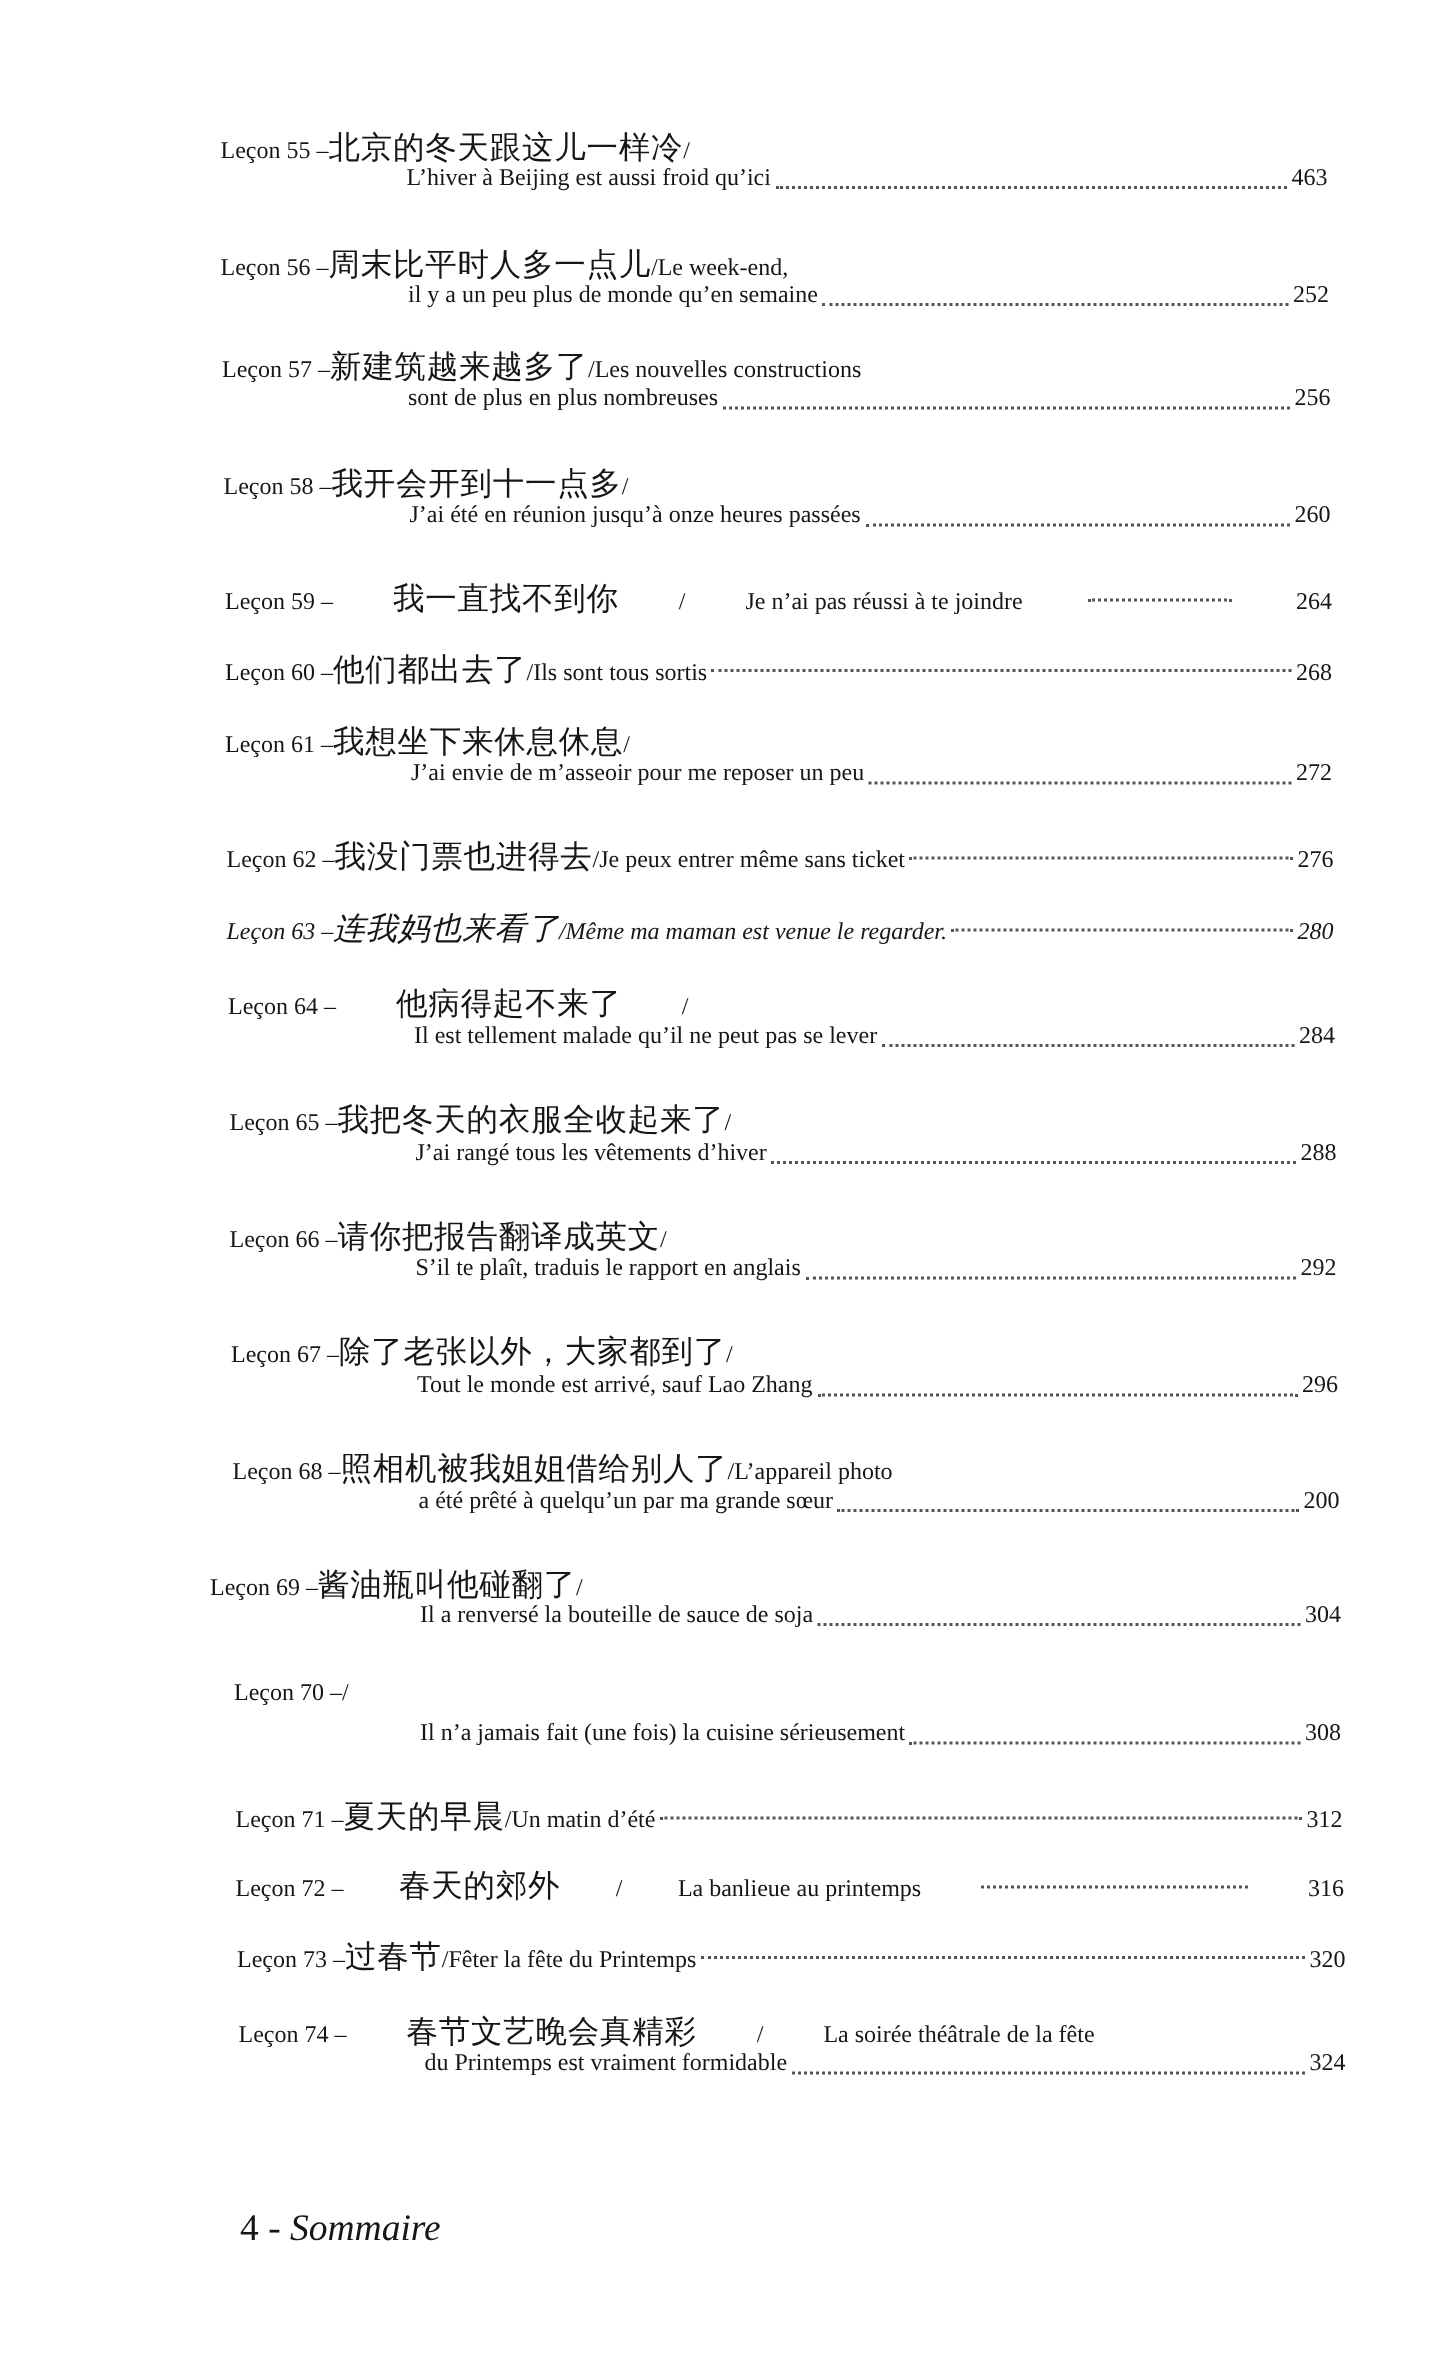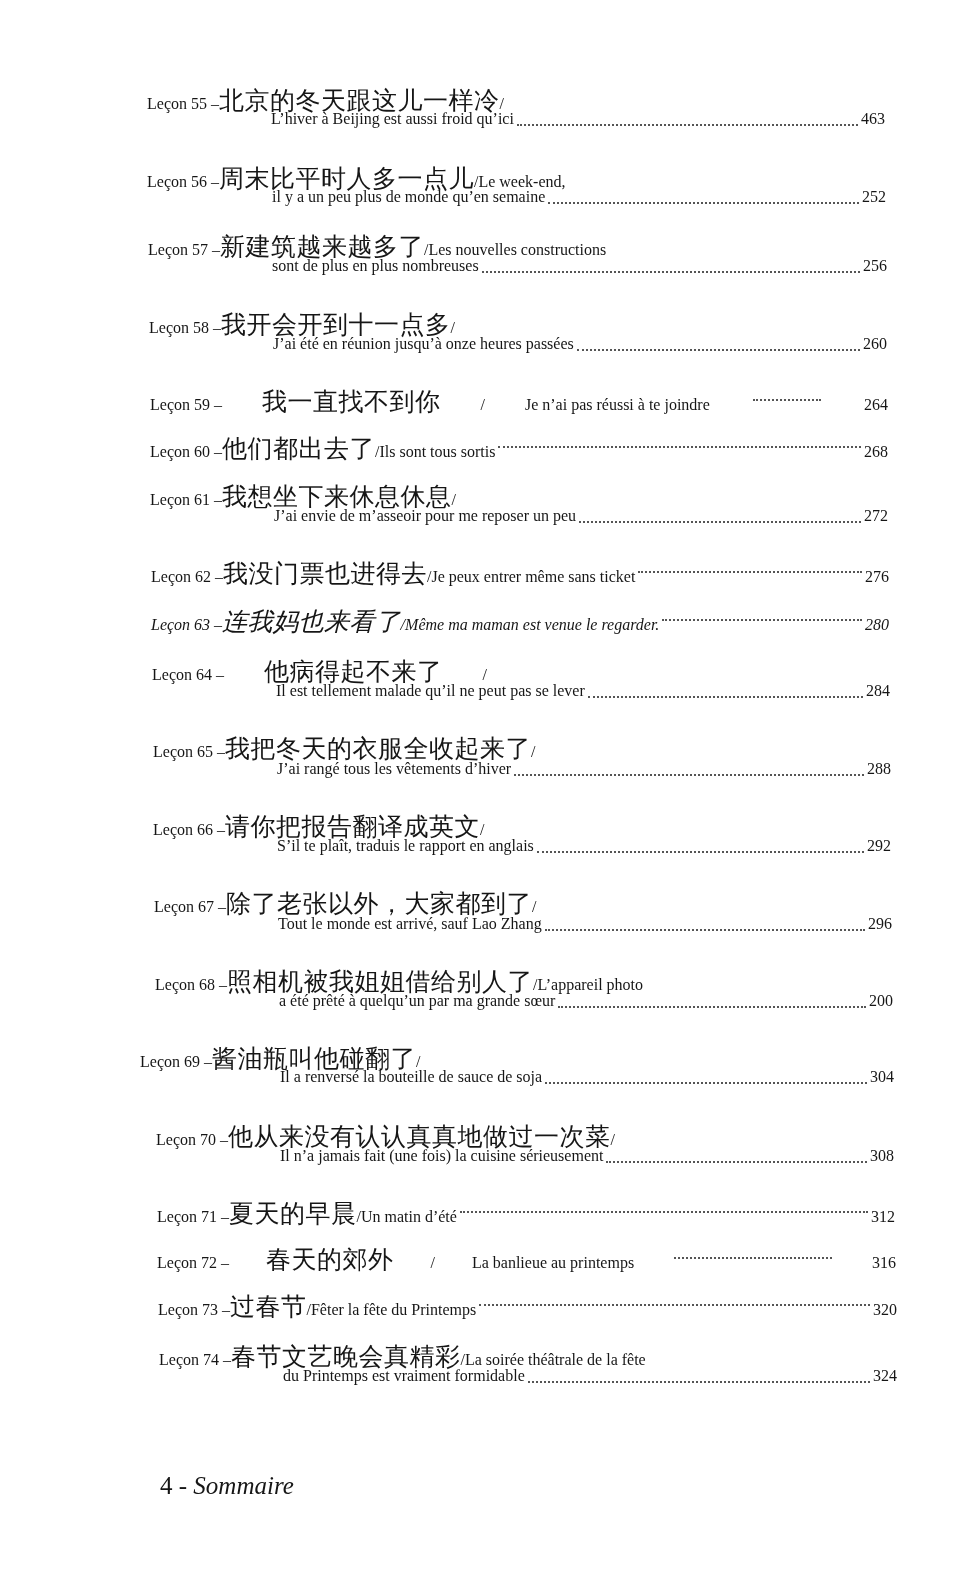--- a/index.html
+++ b/index.html
@@ -20,21 +20,21 @@
       white-space: nowrap;
       display: flex;
       align-items: baseline;
       height: 28px;
     }
     .label {
       white-space: nowrap;
     }
     .zh {
       font-family: "DejaVu Sans", sans-serif;
-      font-size: 25px;
+      font-size: 21px;
       letter-spacing: 0.5px;
     }
     .fr { white-space: nowrap; }
     .leader {
       flex: 1 1 auto;
       border-bottom: 2px dotted #555;
       margin: 0 3px 6px 3px;
       height: 0;
       align-self: flex-end;
       position: relative;
@@ -213,21 +213,20 @@
     <span> / </span>
   </div>
   <div class="line" style="left:280px; top:1068px; width:614px;">
     <span class="fr">Il a renversé la bouteille de sauce de soja</span>
     <span class="leader"></span>
     <span class="page-num">304</span>
   </div>
 
   <div class="line" style="left:156px; top:1120px;">
     <span class="label">Leçon 70 – </span>
-    <span class="zh">他从来没有认认真真地做过一次菜</span>
     <span> / </span>
   </div>
   <div class="line" style="left:280px; top:1147px; width:614px;">
     <span class="fr">Il n’a jamais fait (une fois) la cuisine sérieusement</span>
     <span class="leader"></span>
     <span class="page-num">308</span>
   </div>
 
   <div class="line" style="left:157px; top:1197px; width:738px;">
     <span class="label">Leçon 71 – </span>
@@ -249,21 +248,21 @@
 
   <div class="line" style="left:158px; top:1290px; width:739px;">
     <span class="label">Leçon 73 – </span>
     <span class="zh">过春节</span>
     <span> / </span>
     <span class="fr">Fêter la fête du Printemps</span>
     <span class="leader"></span>
     <span class="page-num">320</span>
   </div>
 
-  <div class="line" style="left:159px; top:1340px;">
+  <div class="line" style="left:159px; top:1340px;gap:40px;">
     <span class="label">Leçon 74 – </span>
     <span class="zh">春节文艺晚会真精彩</span>
     <span> / </span>
     <span class="fr">La soirée théâtrale de la fête</span>
   </div>
   <div class="line" style="left:283px; top:1367px; width:614px;">
     <span class="fr">du Printemps est vraiment formidable</span>
     <span class="leader"></span>
     <span class="page-num">324</span>
   </div>

